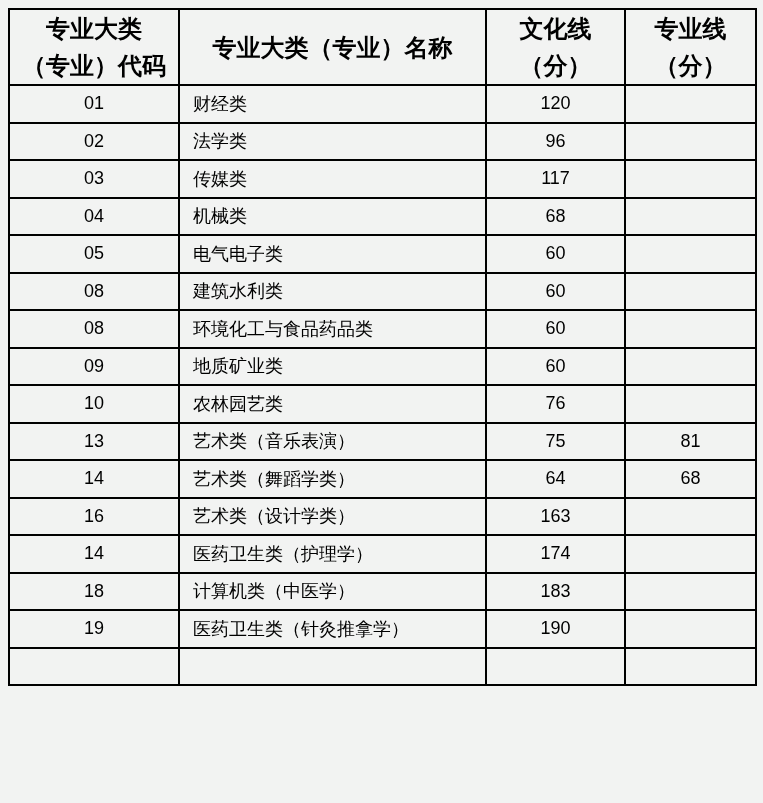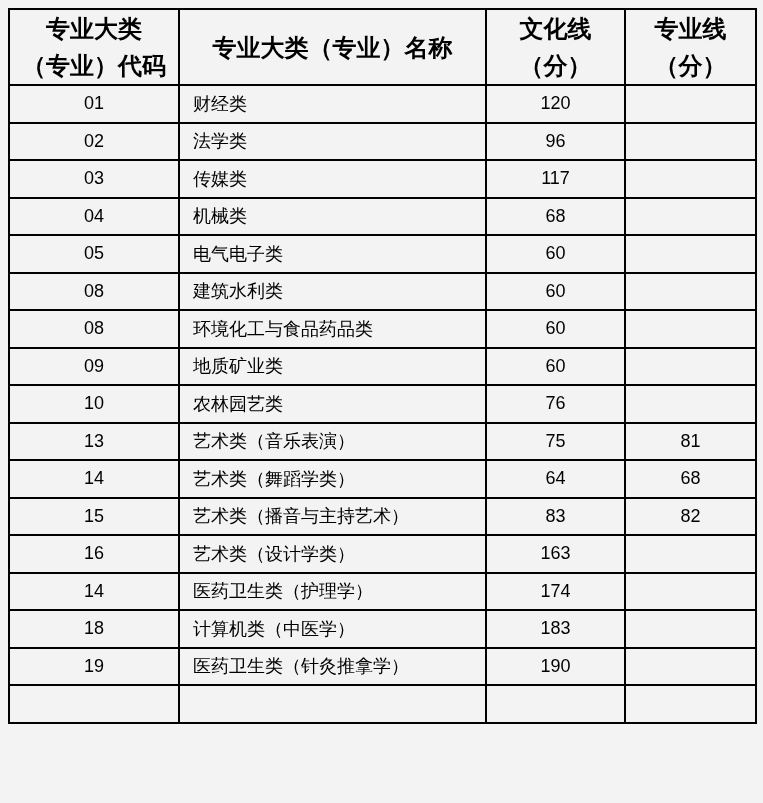--- a/index.html
+++ b/index.html
@@ -156,26 +156,20 @@
     <td class="c-professional">81</td>
   </tr>
 
   <tr>
     <td class="c-code">14</td>
     <td class="c-name">艺术类（舞蹈学类）</td>
     <td class="c-culture">64</td>
     <td class="c-professional">68</td>
   </tr>
 
-  <tr>
-    <td class="c-code">15</td>
-    <td class="c-name">艺术类（播音与主持艺术）</td>
-    <td class="c-culture">83</td>
-    <td class="c-professional">82</td>
-  </tr>
 
   <tr>
     <td class="c-code">16</td>
     <td class="c-name">艺术类（设计学类）</td>
     <td class="c-culture">163</td>
     <td class="c-professional"></td>
   </tr>
 
   <tr>
     <td class="c-code">14</td>

